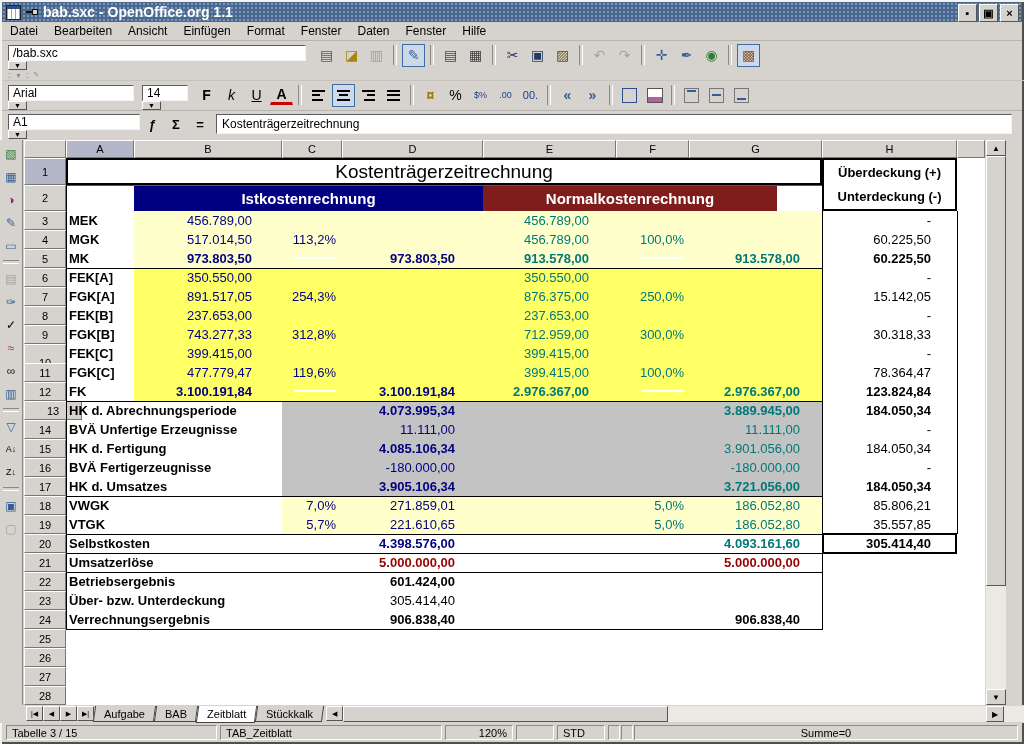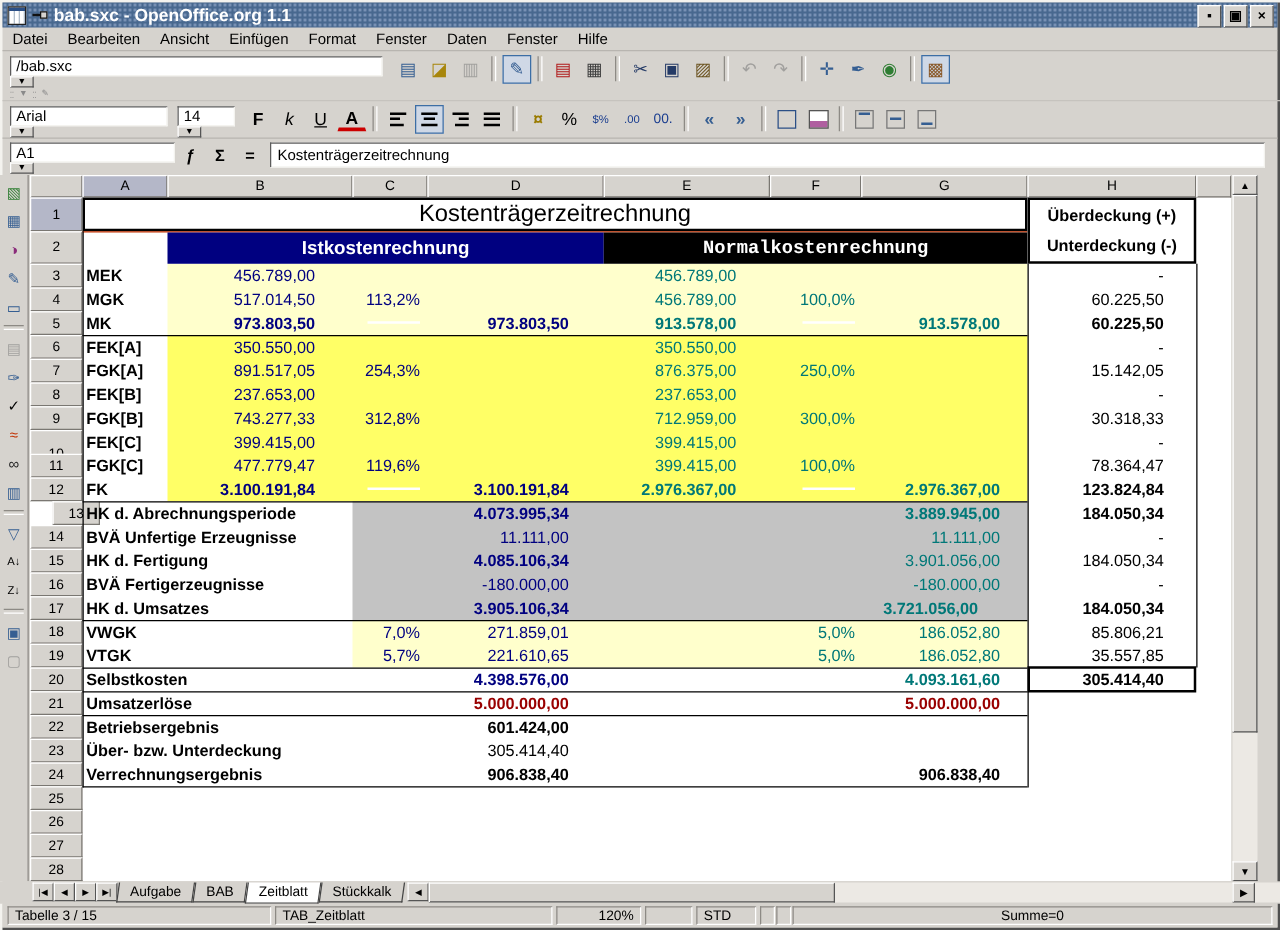--- a/index.html
+++ b/index.html
@@ -283,21 +283,21 @@
         <div class="hcell" style="left: 0px; top: 71px; width: 42px; height: 19px;">3</div>
         <div class="hcell" style="left: 0px; top: 90px; width: 42px; height: 19px;">4</div>
         <div class="hcell" style="left: 0px; top: 109px; width: 42px; height: 19px;">5</div>
         <div class="hcell" style="left: 0px; top: 128px; width: 42px; height: 19px;">6</div>
         <div class="hcell" style="left: 0px; top: 147px; width: 42px; height: 19px;">7</div>
         <div class="hcell" style="left: 0px; top: 166px; width: 42px; height: 19px;">8</div>
         <div class="hcell" style="left: 0px; top: 185px; width: 42px; height: 19px;">9</div>
         <div class="hcell" style="left: 0px; top: 204px; width: 42px; height: 37px;">10</div>
         <div class="hcell" style="left: 0px; top: 223px; width: 42px; height: 19px;">11</div>
         <div class="hcell" style="left: 0px; top: 242px; width: 42px; height: 19px;">12</div>
-        <div class="hcell" style="left: 0px; top: 261px; width: 38px; height: 19px; margin-left: 18px;">13</div>
+        <div class="hcell" style="left: 0px; top: 261px; width: 58px; height: 19px;">13</div>
         <div class="hcell" style="left: 0px; top: 280px; width: 42px; height: 19px;">14</div>
         <div class="hcell" style="left: 0px; top: 299px; width: 42px; height: 19px;">15</div>
         <div class="hcell" style="left: 0px; top: 318px; width: 42px; height: 19px;">16</div>
         <div class="hcell" style="left: 0px; top: 337px; width: 42px; height: 19px;">17</div>
         <div class="hcell" style="left: 0px; top: 356px; width: 42px; height: 19px;">18</div>
         <div class="hcell" style="left: 0px; top: 375px; width: 42px; height: 19px;">19</div>
         <div class="hcell" style="left: 0px; top: 394px; width: 42px; height: 19px;">20</div>
         <div class="hcell" style="left: 0px; top: 413px; width: 42px; height: 19px;">21</div>
         <div class="hcell" style="left: 0px; top: 432px; width: 42px; height: 19px;">22</div>
         <div class="hcell" style="left: 0px; top: 451px; width: 42px; height: 19px;">23</div>
@@ -306,21 +306,21 @@
         <div class="hcell" style="left: 0px; top: 508px; width: 42px; height: 19px;">26</div>
         <div class="hcell" style="left: 0px; top: 527px; width: 42px; height: 19px;">27</div>
         <div class="hcell" style="left: 0px; top: 546px; width: 42px; height: 19px;">28</div>
         <div class="band" style="left: 110px; top: 71px; width: 688px; height: 57px; background: rgb(255, 255, 204);"></div>
         <div class="band" style="left: 110px; top: 128px; width: 688px; height: 133px; background: rgb(255, 255, 102);"></div>
         <div class="band" style="left: 258px; top: 261px; width: 540px; height: 95px; background: rgb(195, 195, 195);"></div>
         <div class="band" style="left: 258px; top: 356px; width: 540px; height: 38px; background: rgb(255, 255, 204);"></div>
         <div class="titlecell" style="left: 42px; top: 18px; width: 756px; height: 27px;">Kostenträgerzeitrechnung</div>
         <div class="redline" style="left: 42px; top: 45px; width: 756px; height: 1px;"></div>
         <div class="banner" style="left: 110px; top: 46px; width: 349px; height: 25px; background: rgb(0, 0, 128);">Istkostenrechnung</div>
-        <div class="banner" style="left: 459px; top: 46px; width: 339px; height: 25px; background: #000000; font-family: Liberation Mono, monospace;">Normalkostenrechnung</div>
+        <div class="banner" style="left: 459px; top: 46px; width: 294px; height: 25px; background: #7f1d1d;">Normalkostenrechnung</div>
         <div class="hhdr" style="left: 798px; top: 18px; width: 135px; height: 53px;">
           <div>Überdeckung (+)</div>
           <div>Unterdeckung (-)</div>
         </div>
         <div class="cell lbl" style="left: 45px; top: 71px; height: 19px;">MEK</div>
         <div class="cell val" style="left: 110px; top: 71px; width: 118px; height: 19px; color: rgb(0, 0, 128);">456.789,00</div>
         <div class="cell val" style="left: 459px; top: 71px; width: 106px; height: 19px; color: rgb(0, 120, 120);">456.789,00</div>
         <div class="cell val" style="left: 798px; top: 71px; width: 109px; height: 19px; color: rgb(0, 0, 0);">-</div>
         <div class="cell lbl" style="left: 45px; top: 90px; height: 19px;">MGK</div>
         <div class="cell val" style="left: 110px; top: 90px; width: 118px; height: 19px; color: rgb(0, 0, 128);">517.014,50</div>
@@ -385,21 +385,21 @@
         <div class="cell lbl" style="left: 45px; top: 299px; height: 19px;">HK d. Fertigung</div>
         <div class="cell val" style="left: 318px; top: 299px; width: 113px; height: 19px; color: rgb(0, 0, 128); font-weight: bold;">4.085.106,34</div>
         <div class="cell val" style="left: 665px; top: 299px; width: 111px; height: 19px; color: rgb(0, 120, 120);">3.901.056,00</div>
         <div class="cell val" style="left: 798px; top: 299px; width: 109px; height: 19px; color: rgb(0, 0, 0);">184.050,34</div>
         <div class="cell lbl" style="left: 45px; top: 318px; height: 19px;">BVÄ Fertigerzeugnisse</div>
         <div class="cell val" style="left: 318px; top: 318px; width: 113px; height: 19px; color: rgb(0, 0, 128);">-180.000,00</div>
         <div class="cell val" style="left: 665px; top: 318px; width: 111px; height: 19px; color: rgb(0, 120, 120);">-180.000,00</div>
         <div class="cell val" style="left: 798px; top: 318px; width: 109px; height: 19px; color: rgb(0, 0, 0);">-</div>
         <div class="cell lbl" style="left: 45px; top: 337px; height: 19px;">HK d. Umsatzes</div>
         <div class="cell val" style="left: 318px; top: 337px; width: 113px; height: 19px; color: rgb(0, 0, 128); font-weight: bold;">3.905.106,34</div>
-        <div class="cell val" style="left: 665px; top: 337px; width: 111px; height: 19px; color: rgb(0, 120, 120); font-weight: bold; text-align: center;">3.721.056,00</div>
+        <div class="cell val" style="left: 665px; top: 337px; width: 111px; height: 19px; color: rgb(0, 120, 120); font-weight: bold;">3.721.056,00</div>
         <div class="cell val" style="left: 798px; top: 337px; width: 109px; height: 19px; color: rgb(0, 0, 0); font-weight: bold;">184.050,34</div>
         <div class="cell lbl" style="left: 45px; top: 356px; height: 19px;">VWGK</div>
         <div class="cell val" style="left: 258px; top: 356px; width: 54px; height: 19px; color: rgb(0, 0, 128);">7,0%</div>
         <div class="cell val" style="left: 318px; top: 356px; width: 113px; height: 19px; color: rgb(0, 0, 128);">271.859,01</div>
         <div class="cell val" style="left: 592px; top: 356px; width: 68px; height: 19px; color: rgb(0, 120, 120);">5,0%</div>
         <div class="cell val" style="left: 665px; top: 356px; width: 111px; height: 19px; color: rgb(0, 120, 120);">186.052,80</div>
         <div class="cell val" style="left: 798px; top: 356px; width: 109px; height: 19px; color: rgb(0, 0, 0);">85.806,21</div>
         <div class="cell lbl" style="left: 45px; top: 375px; height: 19px;">VTGK</div>
         <div class="cell val" style="left: 258px; top: 375px; width: 54px; height: 19px; color: rgb(0, 0, 128);">5,7%</div>
         <div class="cell val" style="left: 318px; top: 375px; width: 113px; height: 19px; color: rgb(0, 0, 128);">221.610,65</div>

